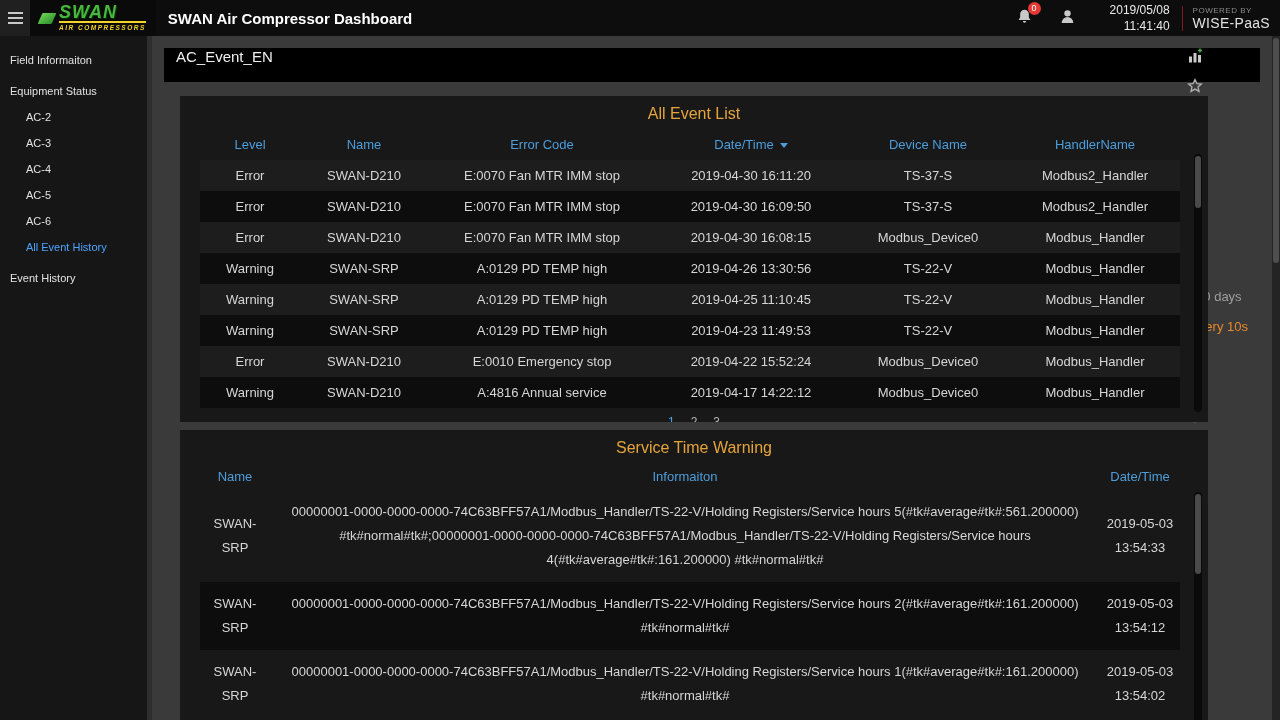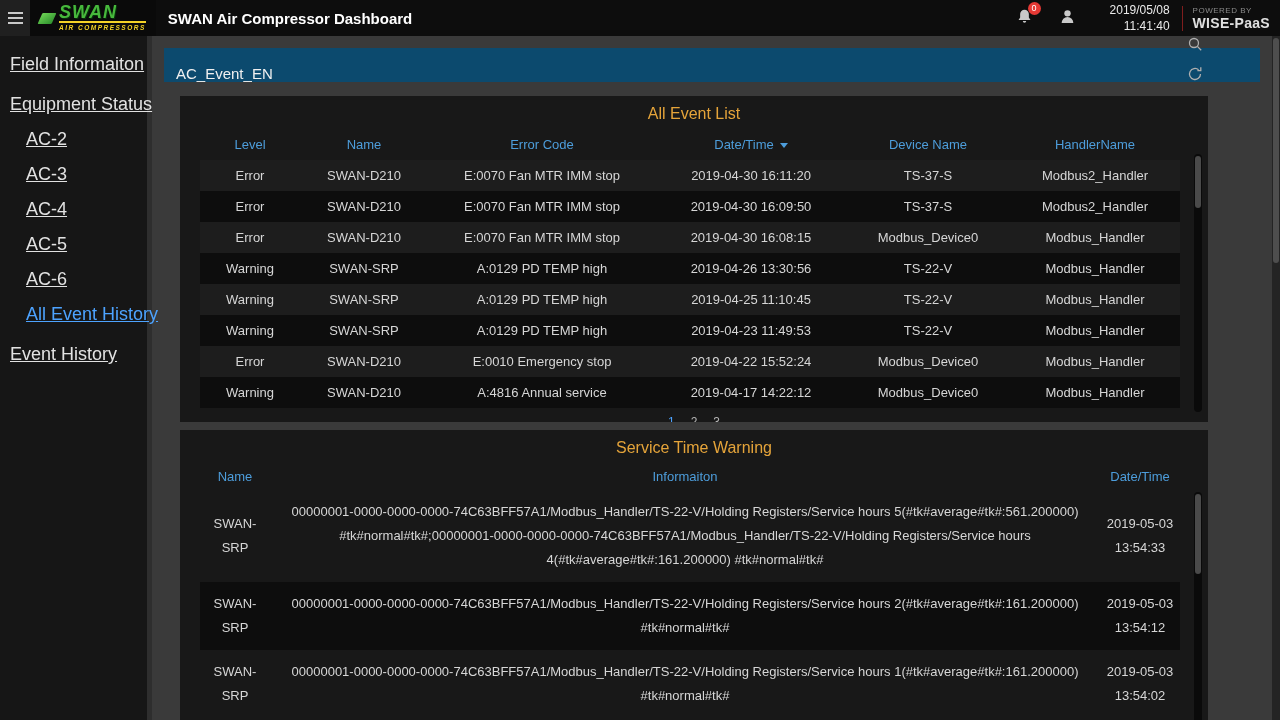--- a/index.html
+++ b/index.html
@@ -24,34 +24,34 @@
   .app-title { margin-left:12px; font-size:15px; font-weight:bold; color:#ffffff; }
   .topbar-right { margin-left:auto; display:flex; align-items:center; padding-right:10px; }
   .bell-wrap { position:relative; cursor:pointer; margin-right:26px; }
   .badge { position:absolute; top:-6px; right:-8px; background:#e53935; color:#fff; font-size:9px;
            min-width:13px; height:13px; border-radius:7px; display:flex; align-items:center;
            justify-content:center; padding:0 2px; }
   .user-wrap { cursor:pointer; margin-right:34px; }
   .datetime { color:#eaeaea; font-size:12px; text-align:right; line-height:1.35; margin-right:12px; }
   .powered { border-left:1px solid #7f1d1d; padding-left:10px; }
   .powered-line1 { color:#8a8a8a; font-size:8px; letter-spacing:.5px; }
-  .powered-line2 { color:#e0e0e0; font-size:14px; font-weight:bold; letter-spacing:.3px; }
+  .powered-line2 { color:#e0e0e0; font-size:14px; font-weight:normal; letter-spacing:.3px; }
 
   
   .sidebar { position:absolute; top:36px; left:0; width:152px; height:684px; background:#161616;
              border-right:5px solid #2e2e2e; padding-top:6px; }
-  .side-item { padding:7px 10px; font-size:18px; color:#e2e2e2; cursor:pointer; white-space:nowrap;text-decoration:underline; }
+  .side-item { padding:7px 10px; font-size:11px; color:#e2e2e2; cursor:pointer; white-space:nowrap; }
   .side-item.section { margin-top:5px; }
   .side-item.child { padding-left:26px; }
   .side-item.active { color:#4da3ff; }
 
   
   .main { position:absolute; left:152px; top:36px; width:1120px; height:684px; }
-  .page-header { margin:12px 12px 0 12px; height:34px; background:#0c4a6e; display:flex;
-                 align-items:flex-end; padding:0 12px; }
+  .page-header { margin:12px 12px 0 12px; height:34px; background:#000000; display:flex;
+                 align-items:flex-start; padding:0 12px; }
   .page-title { color:#f0f0f0; font-size:15px; }
   .toolbar { margin-left:auto; display:flex; align-items:center; gap:14px;flex-direction:column; }
   .tb-icon { width:16px; height:16px; display:flex; align-items:center; justify-content:center;
              cursor:pointer; }
   .tb-icon svg { display:block; }
   .tb-divider { width:1px; height:16px; background:#4d4d4d; }
   .tb-text { font-size:13px; color:#9e9e9e; display:flex; align-items:center; gap:5px; cursor:pointer; }
   .tb-refresh { font-size:13px; color:#e8892a; cursor:pointer; }
 
   

